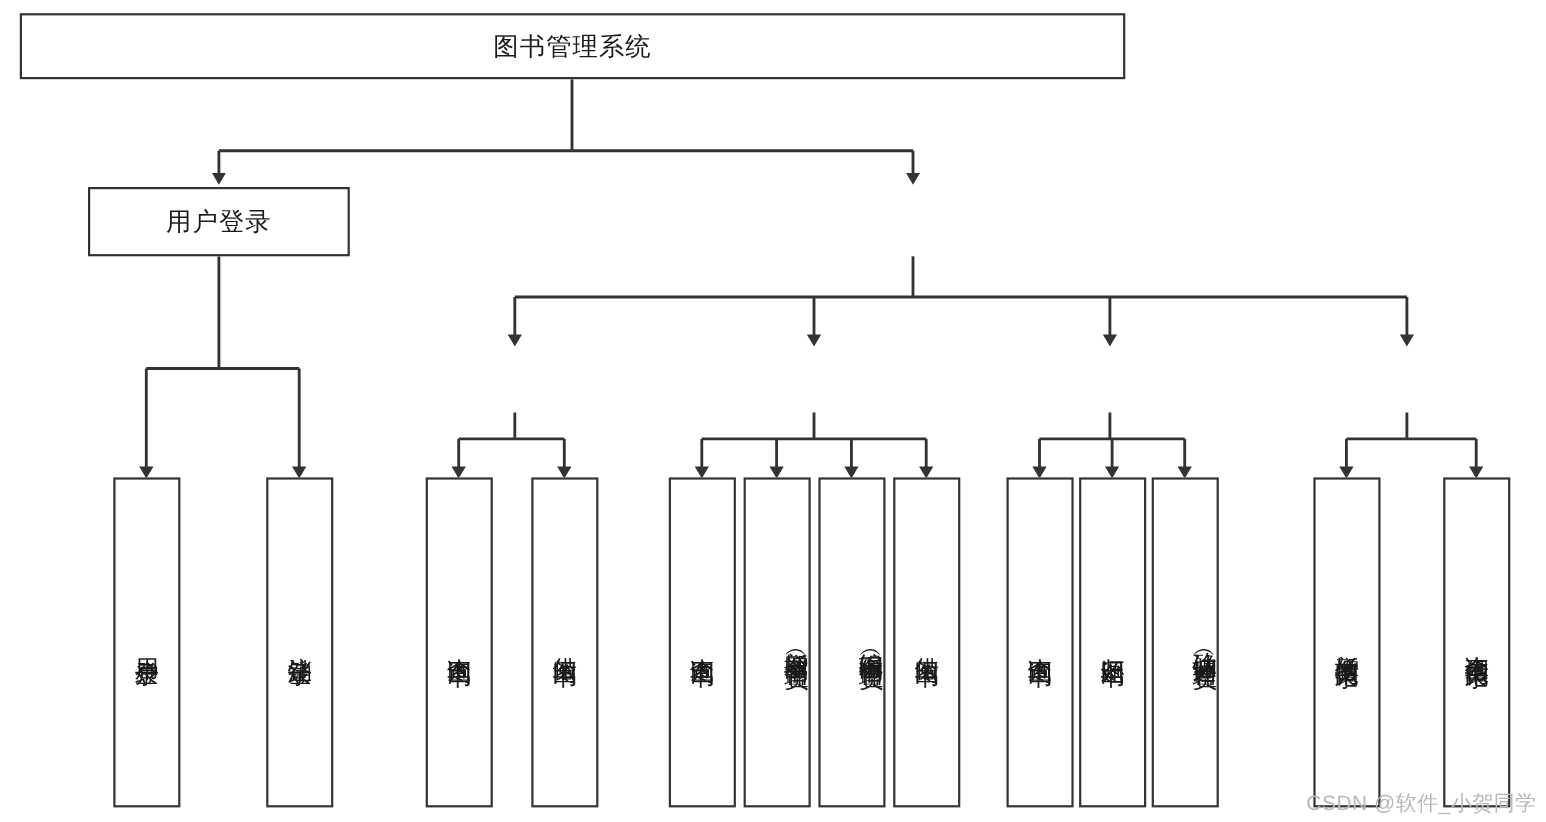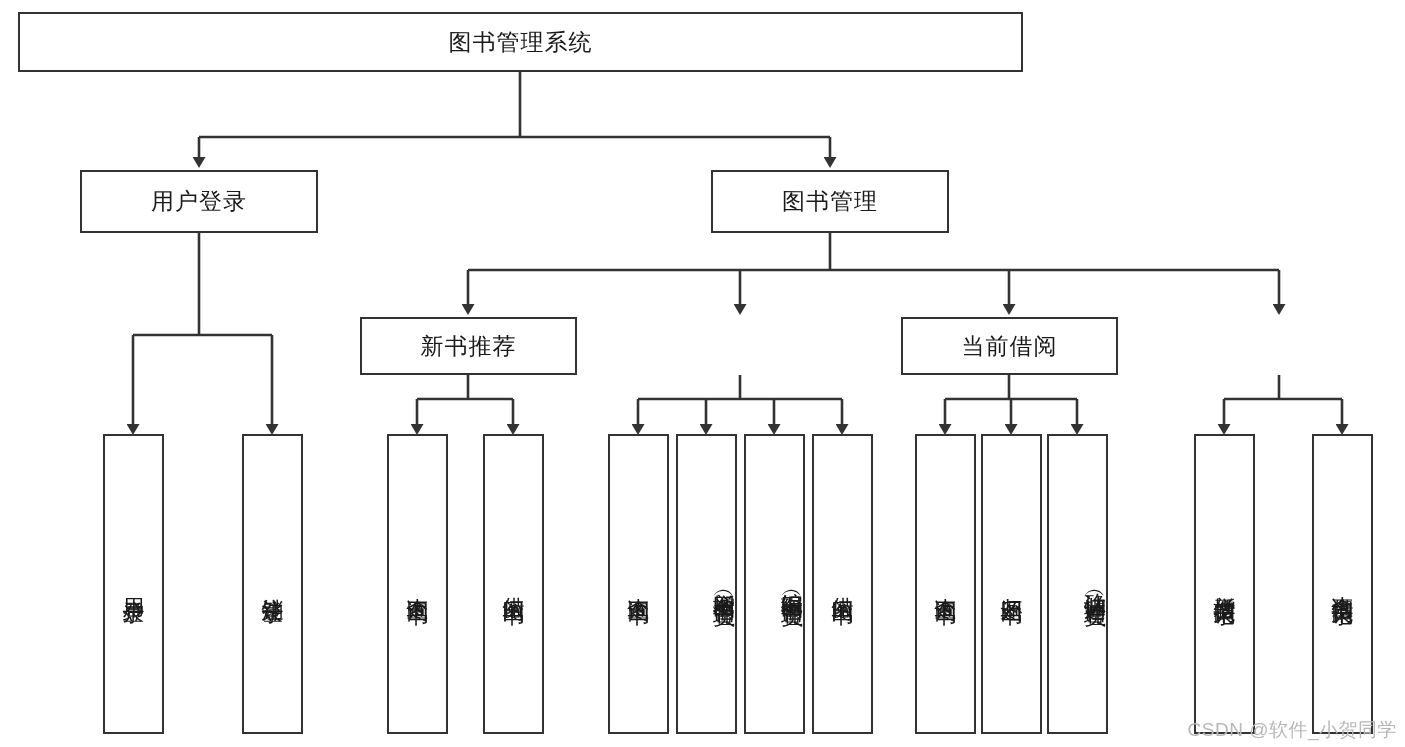--- a/index.html
+++ b/index.html
@@ -123,30 +123,21 @@
     </g>
   </svg>
 
   <div class="node horiz" style="left:18px; top:12px; width:1005px; height:60px;">
     <span>图书管理系统</span>
   </div>
 
   <div class="node horiz" style="left:80px; top:170px; width:238px; height:63px;">
     <span>用户登录</span>
   </div>
-  <div class="node horiz" style="left:711px; top:170px; width:238px; height:63px;">
-    <span>图书管理</span>
-  </div>
 
-  <div class="node horiz" style="left:360px; top:317px; width:217px; height:58px;">
-    <span>新书推荐</span>
-  </div>
-  <div class="node horiz" style="left:901px; top:317px; width:217px; height:58px;">
-    <span>当前借阅</span>
-  </div>
 
   <div class="node vert tall" style="left:103px; top:434px; width:61px; height:300px;">
     <span class="vtext">用户登录</span>
   </div>
   <div class="node vert tall" style="left:242px; top:434px; width:61px; height:300px;">
     <span class="vtext">注销登录</span>
   </div>
 
   <div class="node vert tall" style="left:387px; top:434px; width:61px; height:300px;">
     <span class="vtext">查询图书</span>

